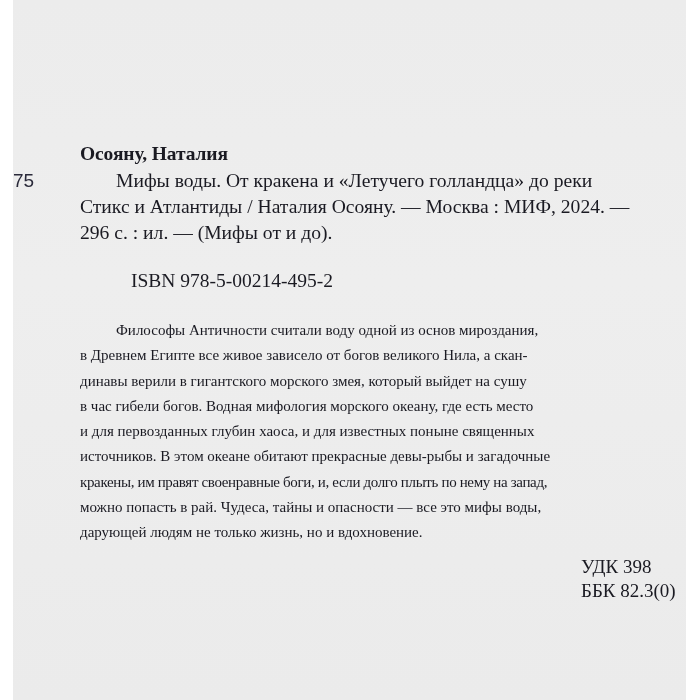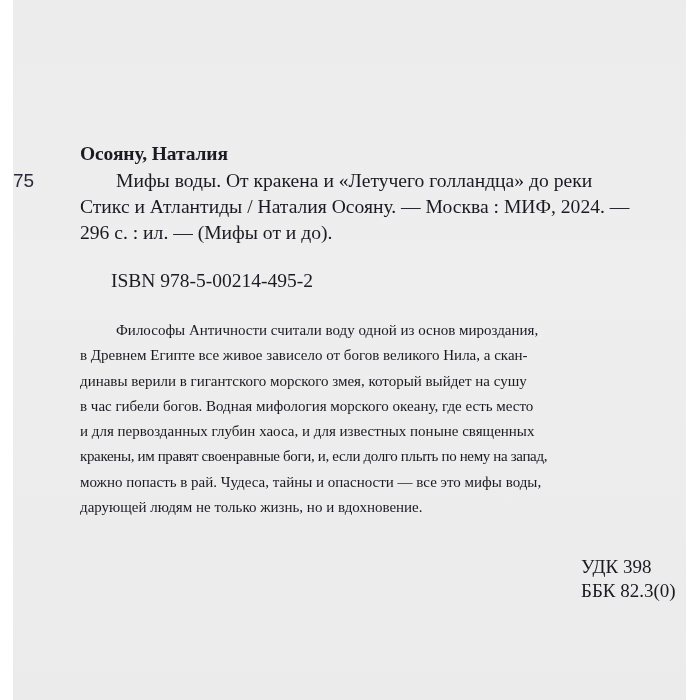--- a/index.html
+++ b/index.html
@@ -12,21 +12,21 @@
     .page {
       position: absolute; left: 13px; top: 0; width: 673px; height: 700px;
       background: linear-gradient(180deg, #ececec 0%, #eeeeee 40%, #ebebeb 100%);
     }
     .abs { position: absolute; white-space: nowrap; }
     .author { left: 67px; top: 143px; font-size: 19.5px; font-weight: bold; letter-spacing: -0.1px; }
     .shelf { left: 0px; top: 170px; font-size: 19px; font-family: "Liberation Sans", sans-serif; color: #2a2a3a; }
     .biblio { left: 67px; top: 168px; font-size: 19.6px; line-height: 26px; }
     .biblio .line { display: block; white-space: nowrap; }
     .biblio .indent { padding-left: 36px; }
-    .isbn { left: 98px; top: 270px; font-size: 19.5px; }
+    .isbn { left: 118px; top: 270px; font-size: 19.5px; }
     .annot { left: 67px; top: 318px; font-size: 15px; line-height: 25.3px; }
     .annot .line { display: block; white-space: nowrap; }
     .annot .indent { padding-left: 36px; }
     .class { left: 568px; top: 555px; font-size: 19px; line-height: 24px; }
     .class .line { display: block; }
   </style>
 </head>
 <body>
 
 <div class="page">
@@ -40,20 +40,21 @@
   </div>
 
   <div class="abs isbn">ISBN 978-5-00214-495-2</div>
 
   <div class="abs annot">
     <span class="line indent">Философы Античности считали воду одной из основ мироздания,</span>
     <span class="line">в Древнем Египте все живое зависело от богов великого Нила, а скан-</span>
     <span class="line">динавы верили в гигантского морского змея, который выйдет на сушу</span>
     <span class="line">в час гибели богов. Водная мифология морского океану, где есть место</span>
     <span class="line">и для первозданных глубин хаоса, и для известных поныне священных</span>
+    <span class="line">источников. В этом океане обитают прекрасные девы-рыбы и загадочные</span>
     <span class="line" style="letter-spacing:-0.35px">кракены, им правят своенравные боги, и, если долго плыть по нему на запад,</span>
     <span class="line">можно попасть в рай. Чудеса, тайны и опасности — все это мифы воды,</span>
     <span class="line">дарующей людям не только жизнь, но и вдохновение.</span>
   </div>
 
   <div class="abs class">
     <span class="line">УДК 398</span>
     <span class="line">ББК 82.3(0)</span>
   </div>
 </div>

